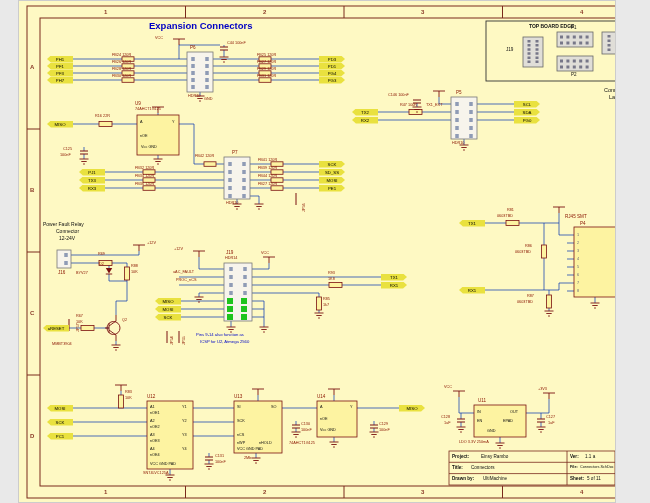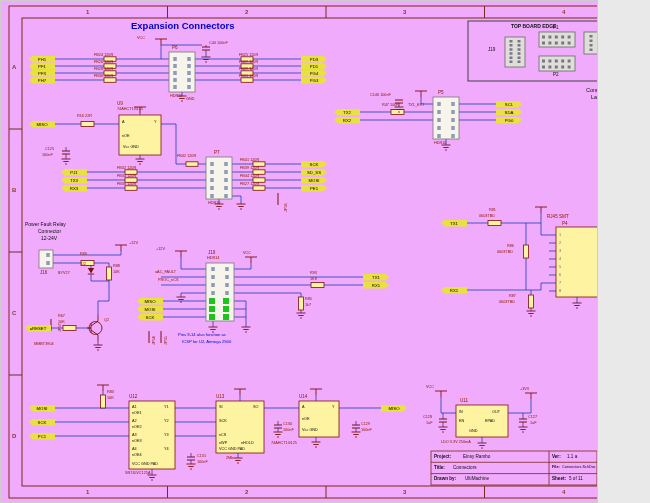--- a/index.html
+++ b/index.html
@@ -1,17 +1,17 @@
 <!DOCTYPE html>
 <html><head>
 <meta charset="utf-8">
 <style>
   html,body{margin:0;padding:0;background:#e9e9e9;}
-  #canvas{position:relative;width:598px;height:503px;background:#f0abfc;overflow:hidden;
-          font-family:"Liberation Sans",sans-serif;border:1px solid #cccccc;box-sizing:border-box;}
+  #canvas{position:relative;width:598px;height:503px;background:#fef9c3;overflow:hidden;
+          font-family:"Liberation Sans",sans-serif;border:1px solid #cccccc;box-sizing:border-box;margin-left:18px;}
   svg{position:absolute;left:0;top:0;}
   .t{position:absolute;font-family:"Liberation Sans",sans-serif;font-size:4.2px;line-height:1.1;white-space:nowrap;color:#111;}
   .r{color:#8b1500;}
   .b{color:#0008c8;}
   .k{color:#111;}
   .g{color:#667;}
   .f{font-size:3.8px;}
   .d{font-size:4.6px;}
   .c5{font-size:5px;}
   .c55{font-size:5.5px;}

